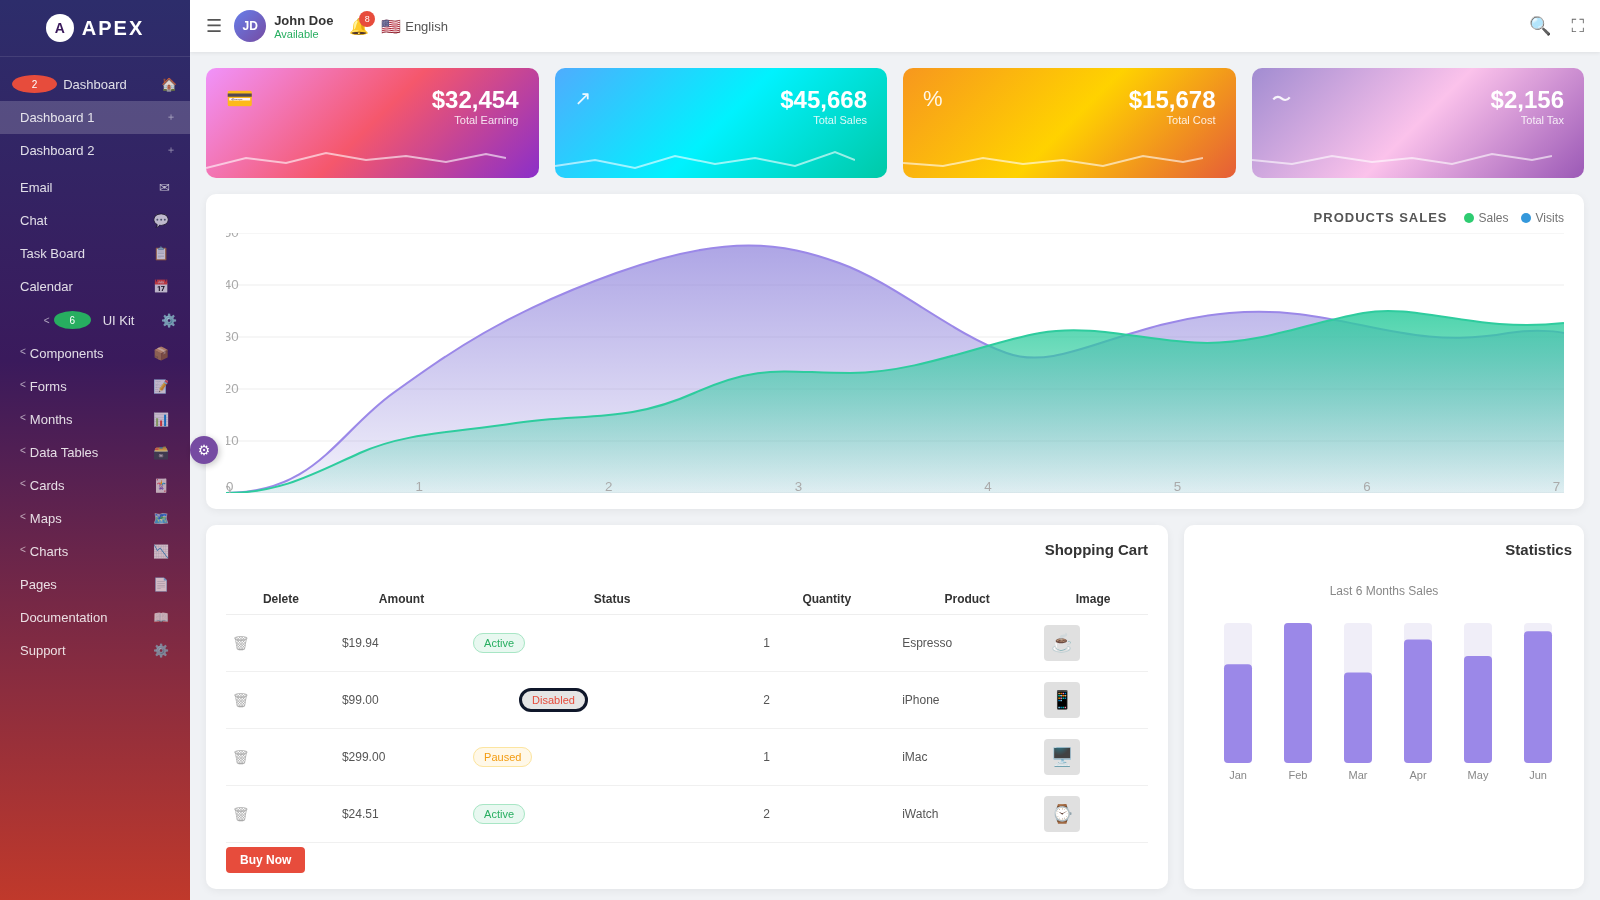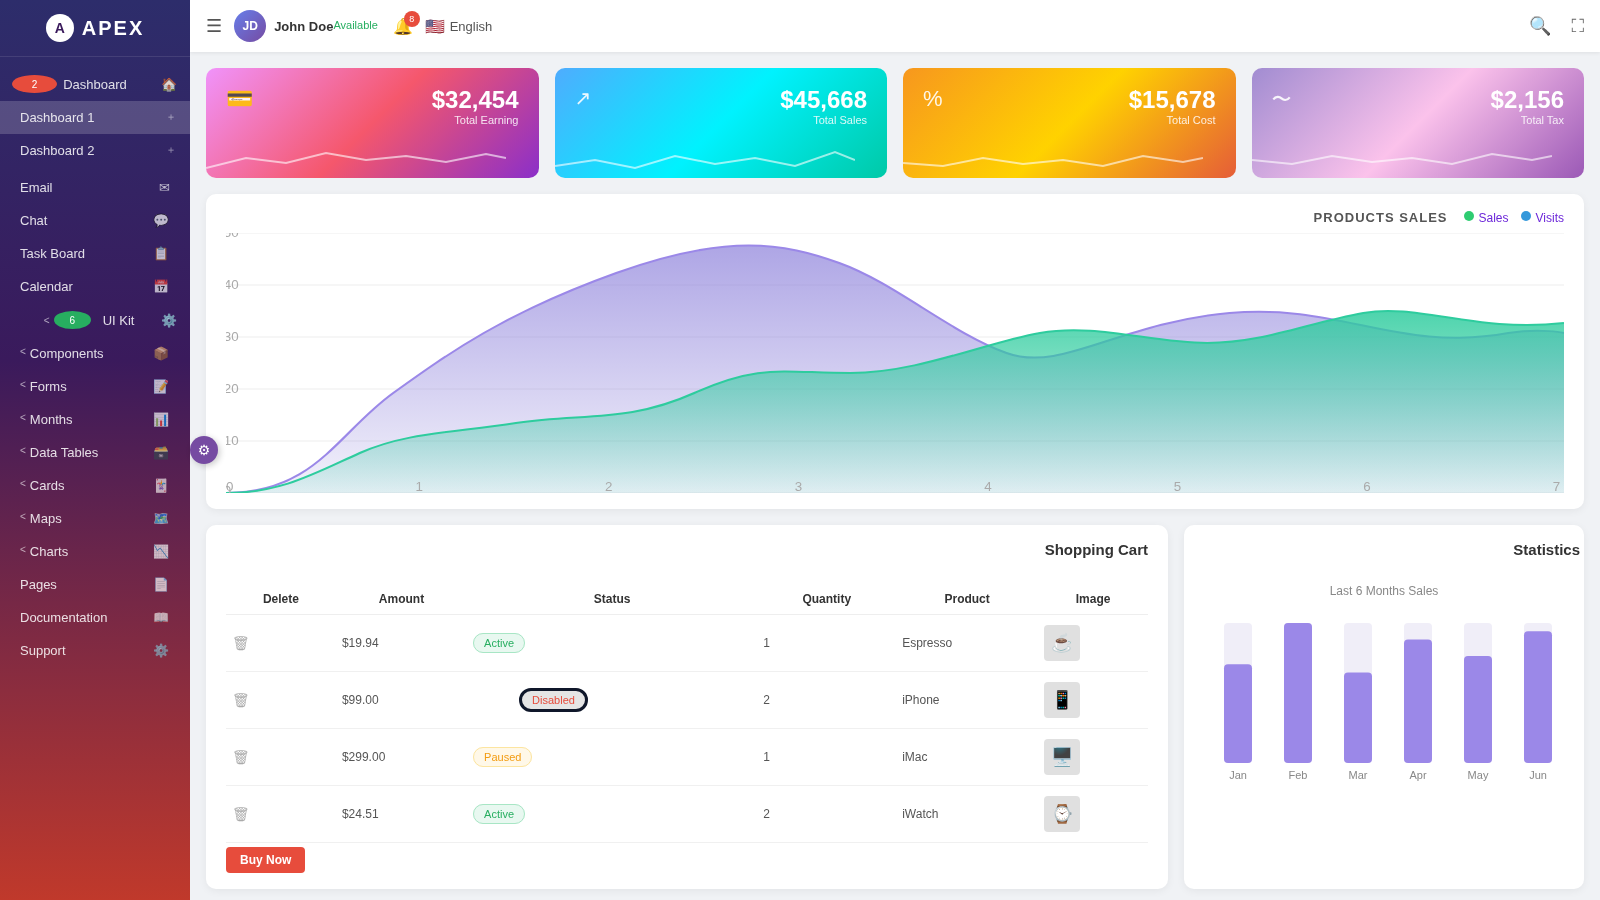--- a/index.html
+++ b/index.html
@@ -98,21 +98,21 @@
     }
     .topbar-menu-icon { font-size: 18px; cursor: pointer; color: #555; }
     .avatar-wrap { display: flex; align-items: center; gap: 8px; }
     .avatar {
       width: 32px; height: 32px;
       border-radius: 50%;
       background: linear-gradient(135deg, #667eea, #764ba2);
       display: flex; align-items: center; justify-content: center;
       color: white; font-size: 12px; font-weight: 700;
     }
-    .user-info { display: flex; flex-direction: row; }
+    .user-info { display: flex; flex-direction: column; }
     .user-name { font-size: 13px; font-weight: 600; color: #333; }
     .user-status { font-size: 11px; color: #27ae60; }
     .topbar-notif {
       position: relative;
       cursor: pointer;
       margin-left: 4px;
     }
     .notif-badge {
       position: absolute;
       top: -6px; right: -6px;
@@ -179,21 +179,21 @@
     }
     .chart-header {
       display: flex;
       justify-content: flex-end;
       align-items: center;
       gap: 16px;
       margin-bottom: 8px;
     }
     .chart-title { font-size: 13px; font-weight: 600; color: #555; letter-spacing: 1px; }
     .legend { display: flex; align-items: center; gap: 12px; }
-    .legend-item { display: flex; align-items: flex-start; gap: 5px; font-size: 12px; color: #6d28d9; }
+    .legend-item { display: flex; align-items: center; gap: 5px; font-size: 12px; color: #737373; }
     .legend-dot { width: 10px; height: 10px; border-radius: 50%; }
     .legend-dot.green { background: #2ecc71; }
     .legend-dot.blue { background: #3498db; }
 
     
     .area-chart-container { width: 100%; height: 260px; }
 
     
     .bottom-row {
       display: grid;
@@ -237,21 +237,21 @@
       padding: 6px 14px;
       font-size: 12px;
       font-weight: 600;
       cursor: pointer;
     }
 
     
     .statistics-panel {
       background: white;
       border-radius: 10px;
-      padding: 16px 4px;
+      padding: 16px 12px;
       box-shadow: 0 2px 8px rgba(0,0,0,0.06);
     }
     .stats-subtitle { font-size: 12px; color: #888; margin-bottom: 10px; text-align: center; }
     .bar-chart-container { width: 100%; height: 180px; }
 
     
     ::-webkit-scrollbar { width: 6px; }
     ::-webkit-scrollbar-track { background: transparent; }
     ::-webkit-scrollbar-thumb { background: rgba(0,0,0,0.15); border-radius: 3px; }
 

